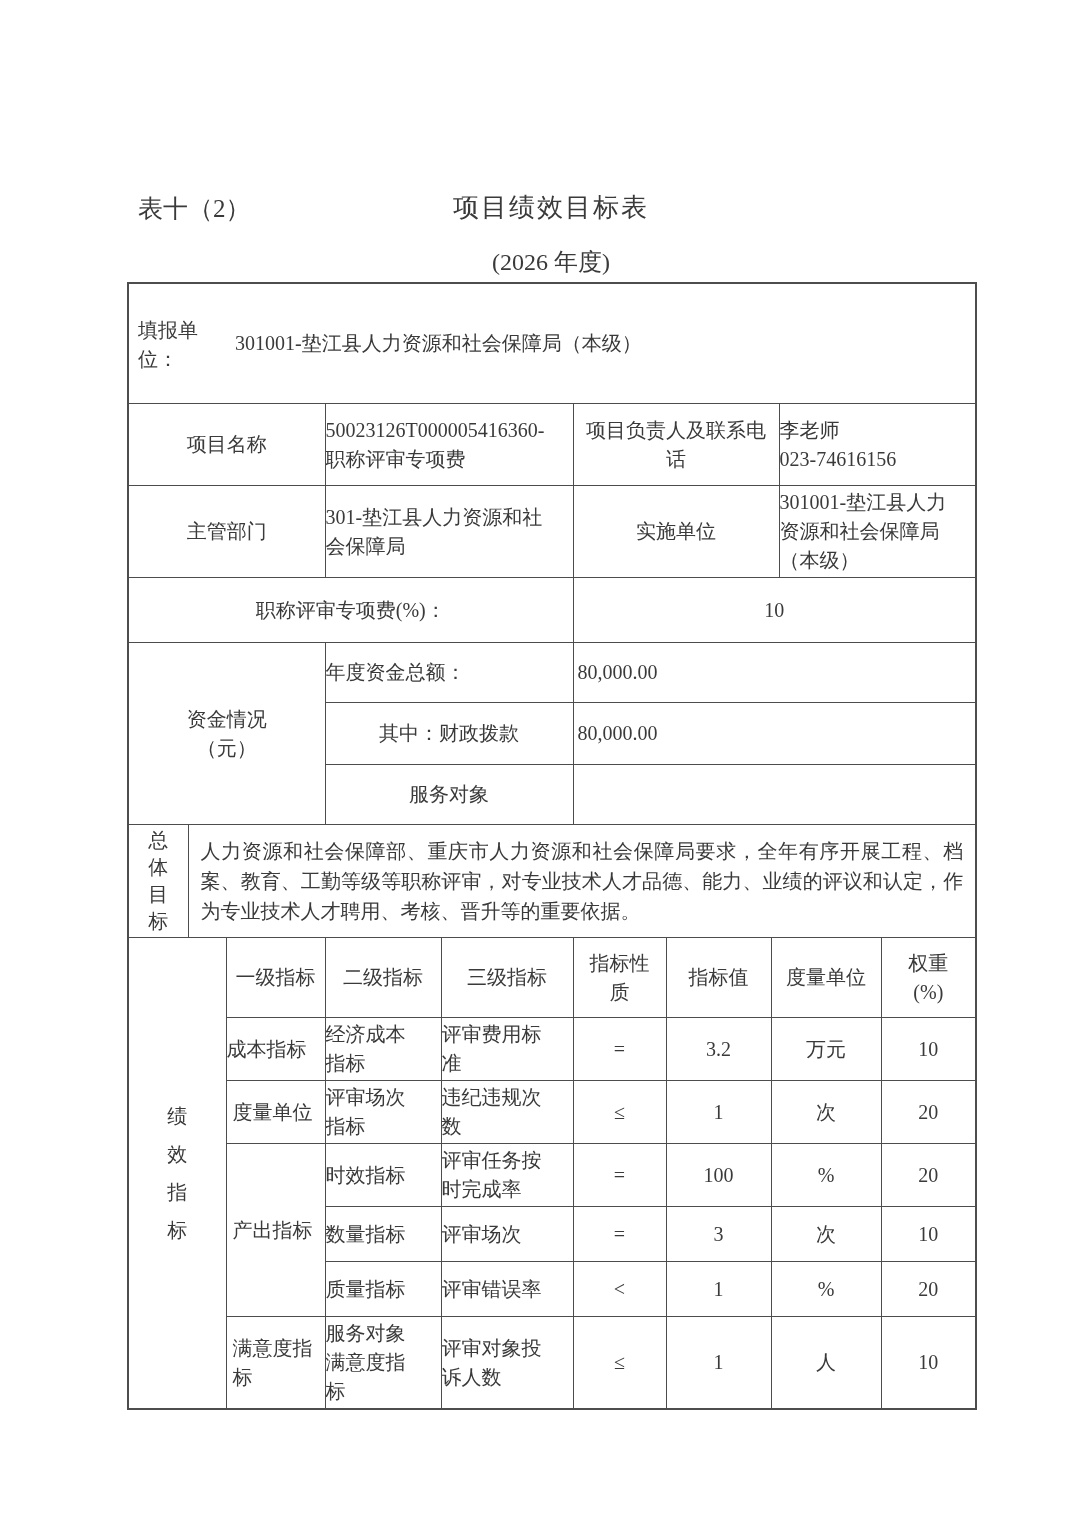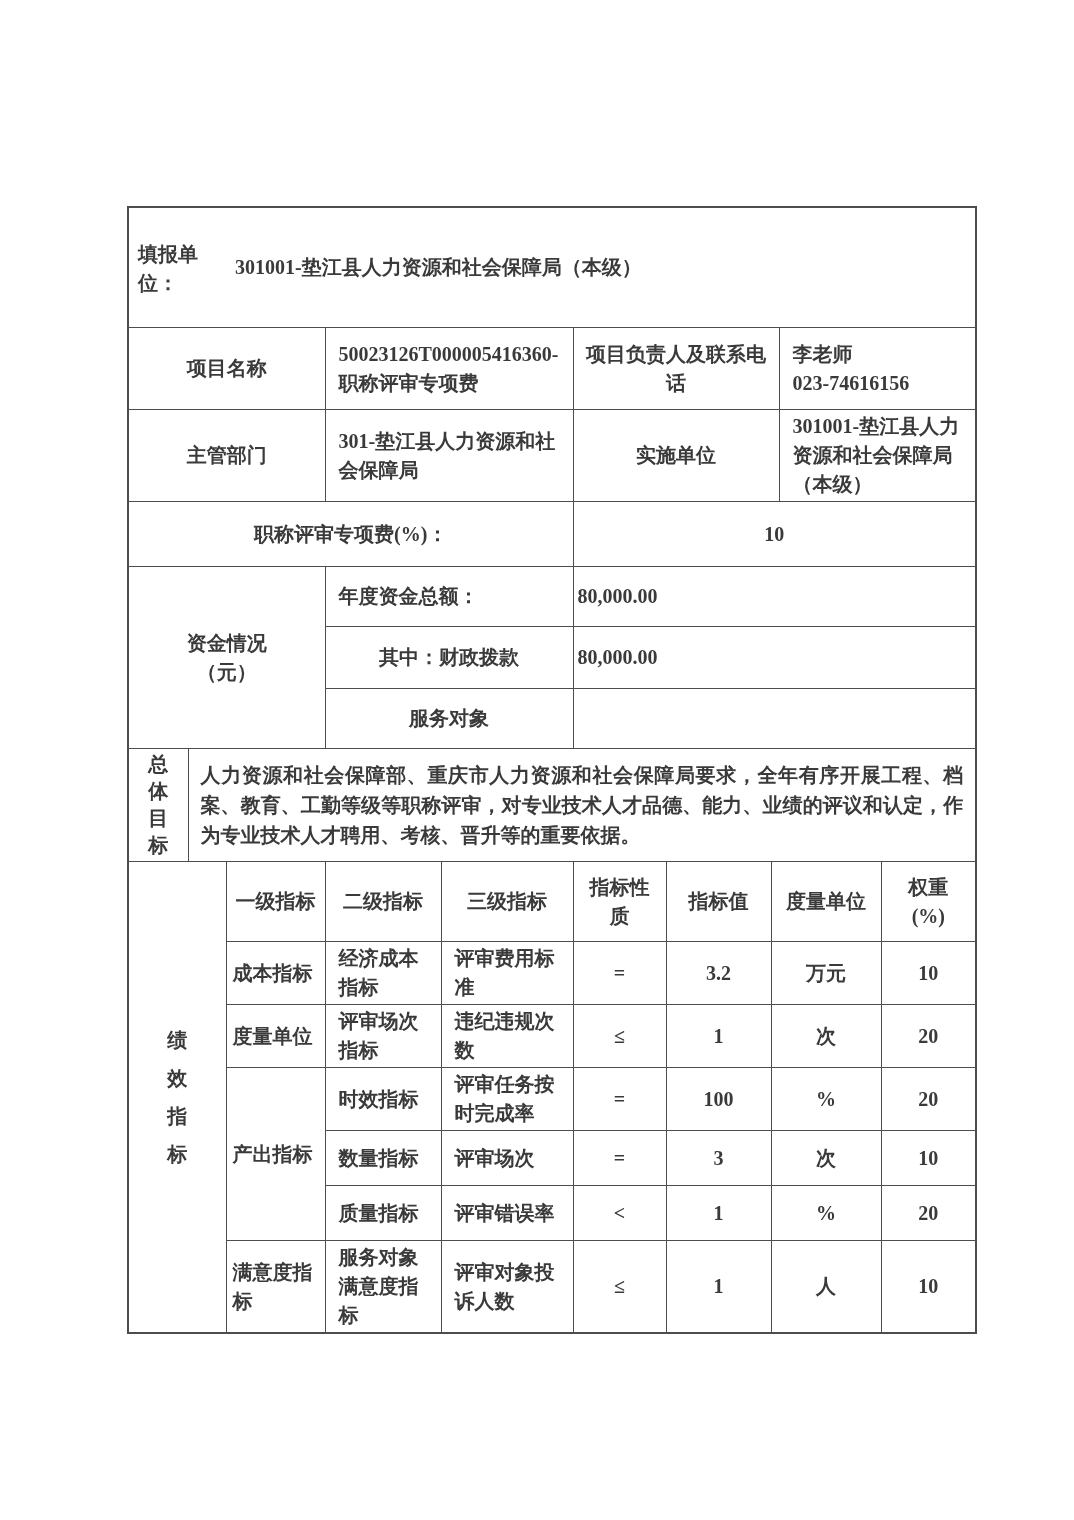--- a/index.html
+++ b/index.html
@@ -5,40 +5,45 @@
   html,body{margin:0;padding:0;}
   body{
     width:1074px;height:1520px;background:#ffffff;position:relative;
     font-family:"Liberation Serif","DejaVu Serif",serif;color:#3a3a3a;
   }
   .doc{position:absolute;left:127px;top:186px;width:848px;}
   .title-row{position:relative;height:44px;}
   .sheet-no{position:absolute;left:11px;top:6px;font-size:25px;}
   .main-title{text-align:center;font-size:26px;letter-spacing:2px;padding-top:4px;}
   .subtitle{text-align:center;font-size:24px;margin-top:16px;height:36px;}
-  table{border-collapse:collapse;table-layout:fixed;width:848px;margin-top:20px;border:2px solid #4d4d4d;font-weight:bold;}
+  table{border-collapse:collapse;table-layout:fixed;width:848px;margin-top:0;border:2px solid #4d4d4d;}
   td{
     border:1px solid #4d4d4d;font-size:20px;line-height:1.45;
     vertical-align:middle;padding:2px 4px;white-space:pre-line;
     overflow:hidden;
   }
   .c{text-align:center;}
-  .l{text-align:left;padding-left:13px;}
+  .l{text-align:left;padding-left:0;}
   .r{text-align:left;padding-right:8px;}
   .vlabel{line-height:27px;text-align:center;padding:0;}
   .vlabel2{line-height:38px;text-align:center;padding:0;}
   .fillrow{display:flex;align-items:center;padding-left:9px;}
   .fillrow .flabel{width:70px;align-self:flex-start;padding-top:3px;white-space:pre-line;}
   .fillrow .fvalue{margin-left:27px;}
   .goal{font-size:20px;line-height:30px;text-align:justify;padding:6px 12px;border-radius:27px;}
 </style>
 </head>
 <body>
 
 <div class="doc">
+  <div class="title-row">
+    <span class="sheet-no">表十（2）</span>
+    <div class="main-title">项目绩效目标表</div>
+  </div>
+  <div class="subtitle">(2026 年度)</div>
 
   <table>
     <colgroup>
       <col style="width:60px">
         <col style="width:38px">
         <col style="width:99px">
       <col style="width:116px">
         <col style="width:132px">
         <col style="width:93px">
       <col style="width:105px">
@@ -115,21 +120,21 @@
       <td class="c">三级指标</td>
       <td class="c">指标性
 质</td>
       <td class="c">指标值</td>
       <td colspan="2" class="c">度量单位</td>
       <td class="c">权重
 (%)</td>
     </tr>
 
     <tr style="height:58px">
-      <td class="l" style="padding-left:6px">成本指标</td>
+      <td class="l" style="">成本指标</td>
       <td class="l">经济成本
 指标</td>
       <td class="l">评审费用标
 准</td>
       <td class="c">=</td>
       <td class="c">3.2</td>
       <td colspan="2" class="c">万元</td>
       <td class="c">10</td>
     </tr>
 

